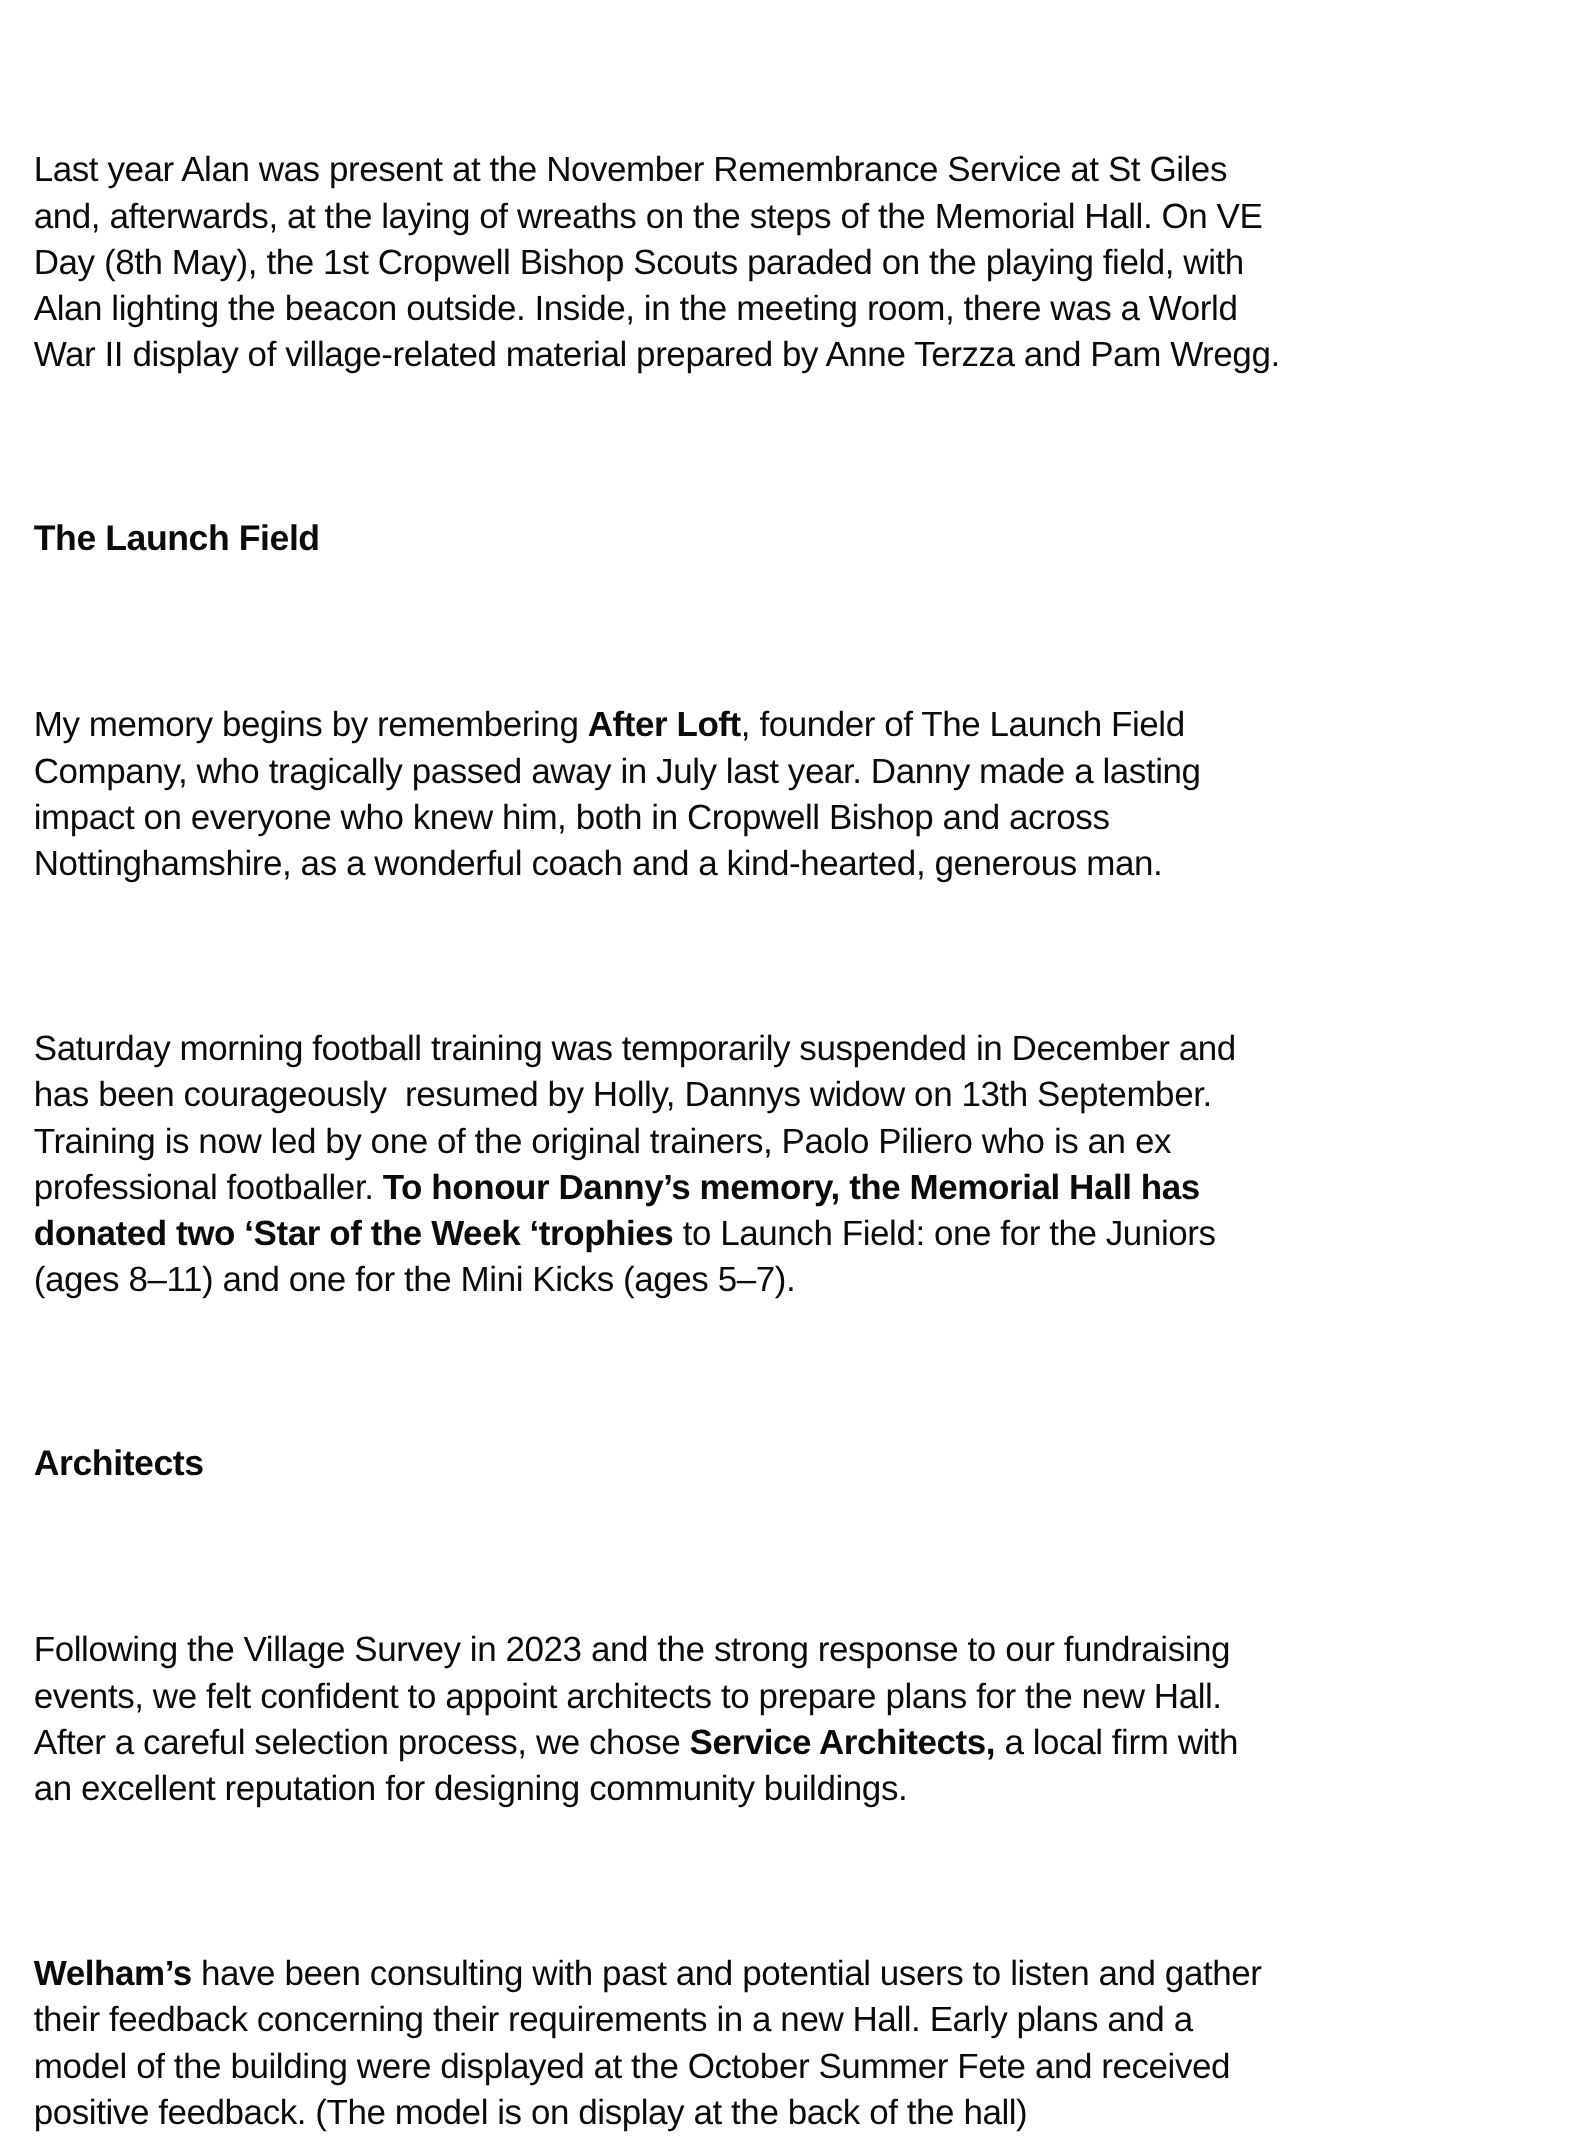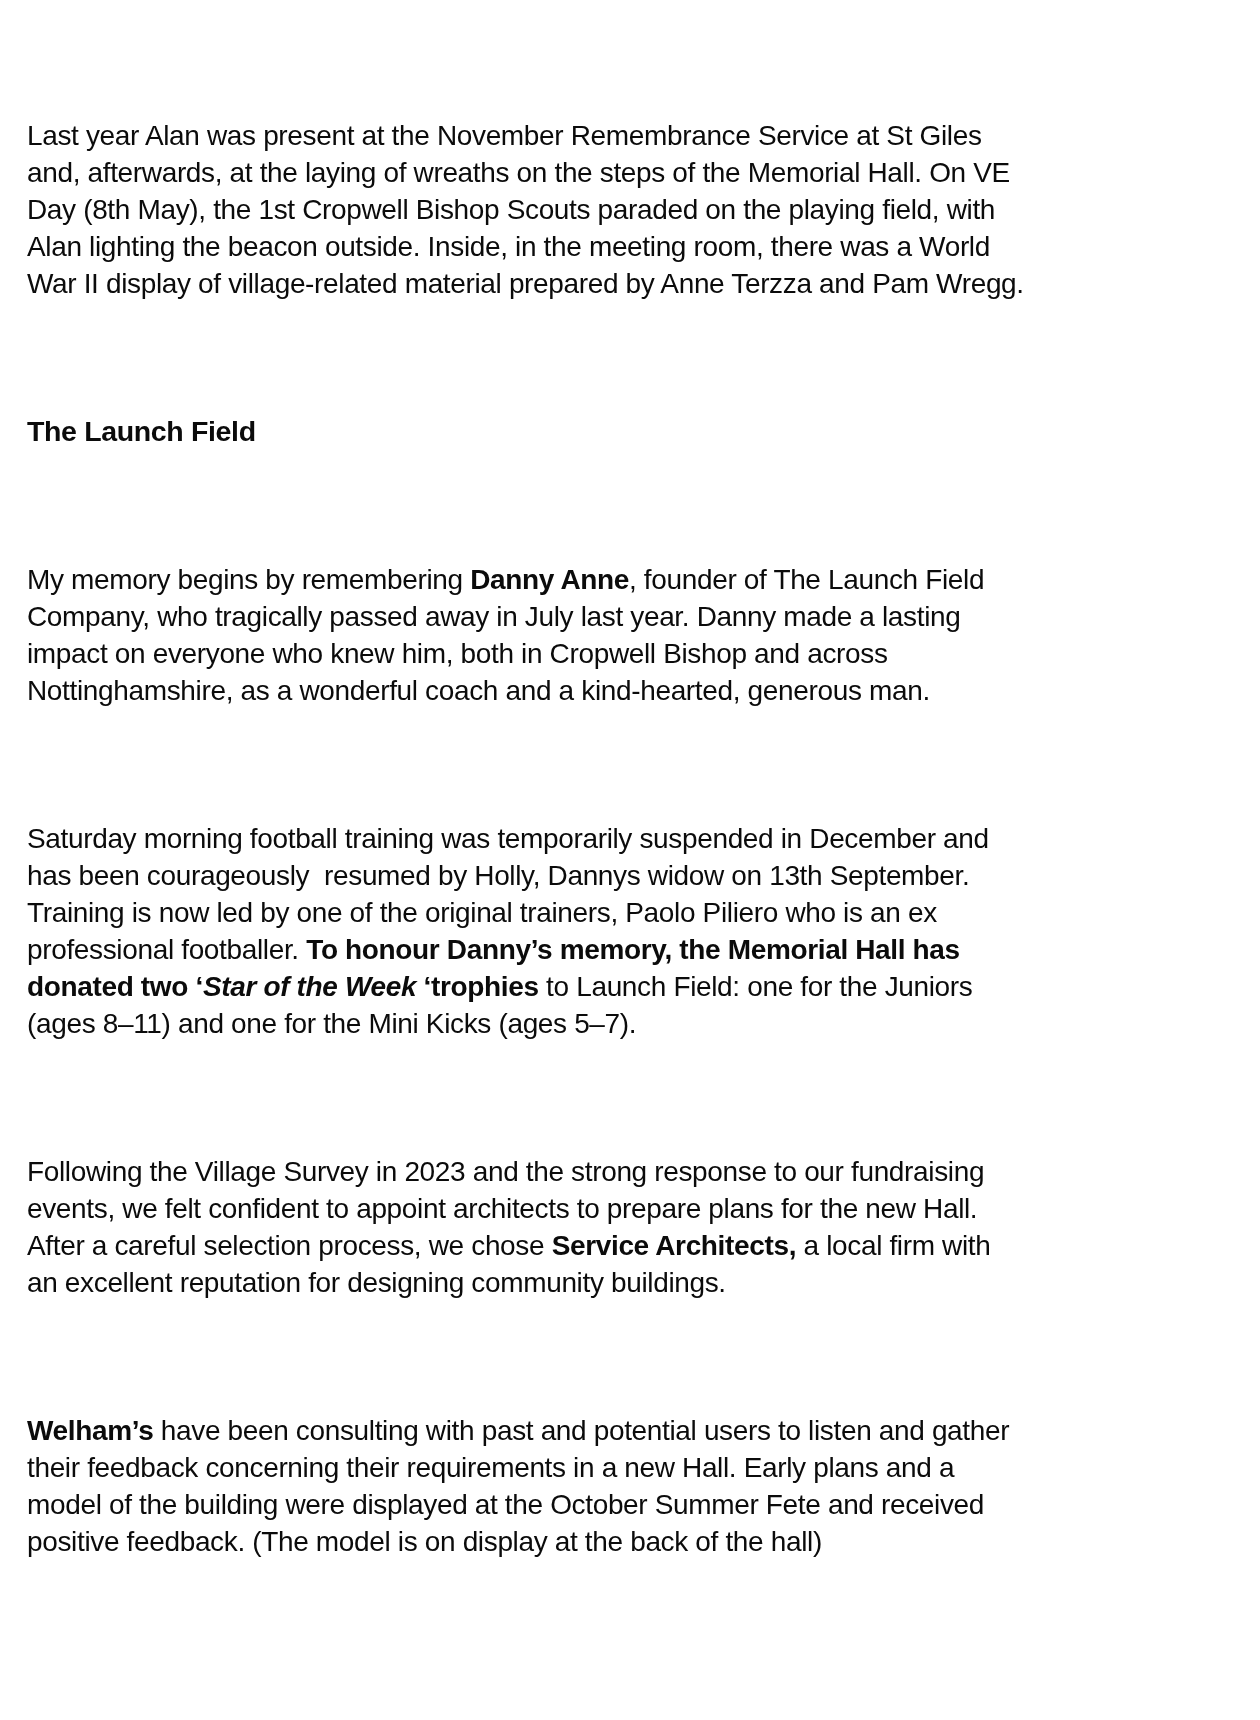--- a/index.html
+++ b/index.html
@@ -24,30 +24,31 @@
     white-space: pre-wrap;
   }
   .block {
     margin: 0 0 37px 0;
   }
   .heading {
     font-weight: 700;
     font-size: 28.5px;
   }
   .run-bold { font-weight: 700; }
-  .run-italic { font-style: italic; }
+  .run-italic { }
 </style>
 </head>
 <body>
 
 <div class="page">
   <div class="doc">
     <p class="block"><span>Last year Alan was present at the November Remembrance Service at St Giles and, afterwards, at the laying of wreaths on the steps of the Memorial Hall. On VE Day (8th May), the 1st Cropwell Bishop Scouts paraded on the playing field, with Alan lighting the beacon outside. Inside, in the meeting room, there was a World War II display of village-related material prepared by Anne Terzza and Pam Wregg.</span></p>
     <h2 class="block heading"><span class="run-bold">The Launch Field</span></h2>
-    <p class="block"><span>My memory begins by remembering </span><span class="run-bold">Danny Anne</span><span>, founder of The Launch Field Company, who tragically passed away in July last year. Danny made a lasting impact on everyone who knew him, both in Cropwell Bishop and across Nottinghamshire, as a wonderful coach and a kind-hearted, generous man.</span></p>
+    <p class="block"><span>My memory begins by remembering </span><span class="run-bold">After Loft</span><span>, founder of The Launch Field Company, who tragically passed away in July last year. Danny made a lasting impact on everyone who knew him, both in Cropwell Bishop and across Nottinghamshire, as a wonderful coach and a kind-hearted, generous man.</span></p>
     <p class="block"><span>Saturday morning football training was temporarily suspended in December and has been courageously  resumed by Holly, Dannys widow on 13th September.  Training is now led by one of the original trainers, Paolo Piliero who is an ex professional footballer. </span><span class="run-bold">To honour Danny’s memory, the Memorial Hall has donated two ‘</span><span class="run-bold run-italic">Star of the Week</span><span class="run-bold"> ‘trophies</span><span> to Launch Field: one for the Juniors (ages 8–11) and one for the Mini Kicks (ages 5–7).</span></p>
+    <h2 class="block heading"><span class="run-bold">Architects</span></h2>
     <p class="block"><span>Following the Village Survey in 2023 and the strong response to our fundraising events, we felt confident to appoint architects to prepare plans for the new Hall. After a careful selection process, we chose </span><span class="run-bold">Service Architects,</span><span> a local firm with an excellent reputation for designing community buildings.</span></p>
     <p class="block"><span class="run-bold">Welham’s</span><span> have been consulting with past and potential users to listen and gather their feedback concerning their requirements in a new Hall. Early plans and a model of the building were displayed at the October Summer Fete and received positive feedback. (The model is on display at the back of the hall)</span></p>
     
     
     
   </div>
 </div>
 
 </body></html>

